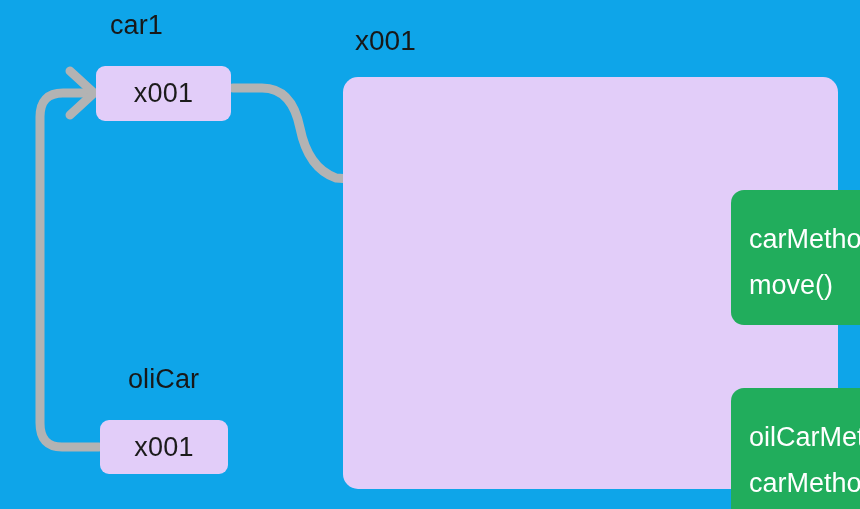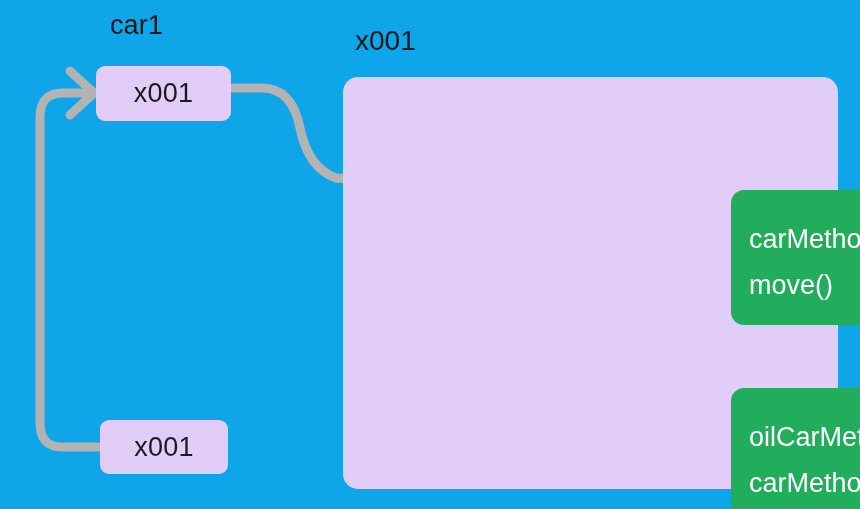--- a/index.html
+++ b/index.html
@@ -99,20 +99,21 @@
 
     <g>
       <path d="M 233 88 L 262 88 Q 292 88 300 128 Q 308 168 336 178 L 365 180" fill="none" stroke="#b3b3b3" stroke-width="9" stroke-linecap="round" stroke-linejoin="round"></path>
       <path d="M 359 159 L 382 181 L 359 203" fill="none" stroke="#b3b3b3" stroke-width="9" stroke-linecap="round" stroke-linejoin="round"></path>
     </g>
   </svg>
 
   <div class="var-label" id="label-car1">car1</div>
   <div class="var-chip" id="chip-car1">x001</div>
 
+  <div class="var-label" id="label-olicar">oliCar</div>
   <div class="var-chip" id="chip-olicar">x001</div>
 
   <div id="label-object-id">x001</div>
 
   <div id="object-panel">
 
     <div class="method-card" id="card-car">
       <div class="method-line">carMethod()</div>
       <div class="method-line">move()</div>
     </div>

